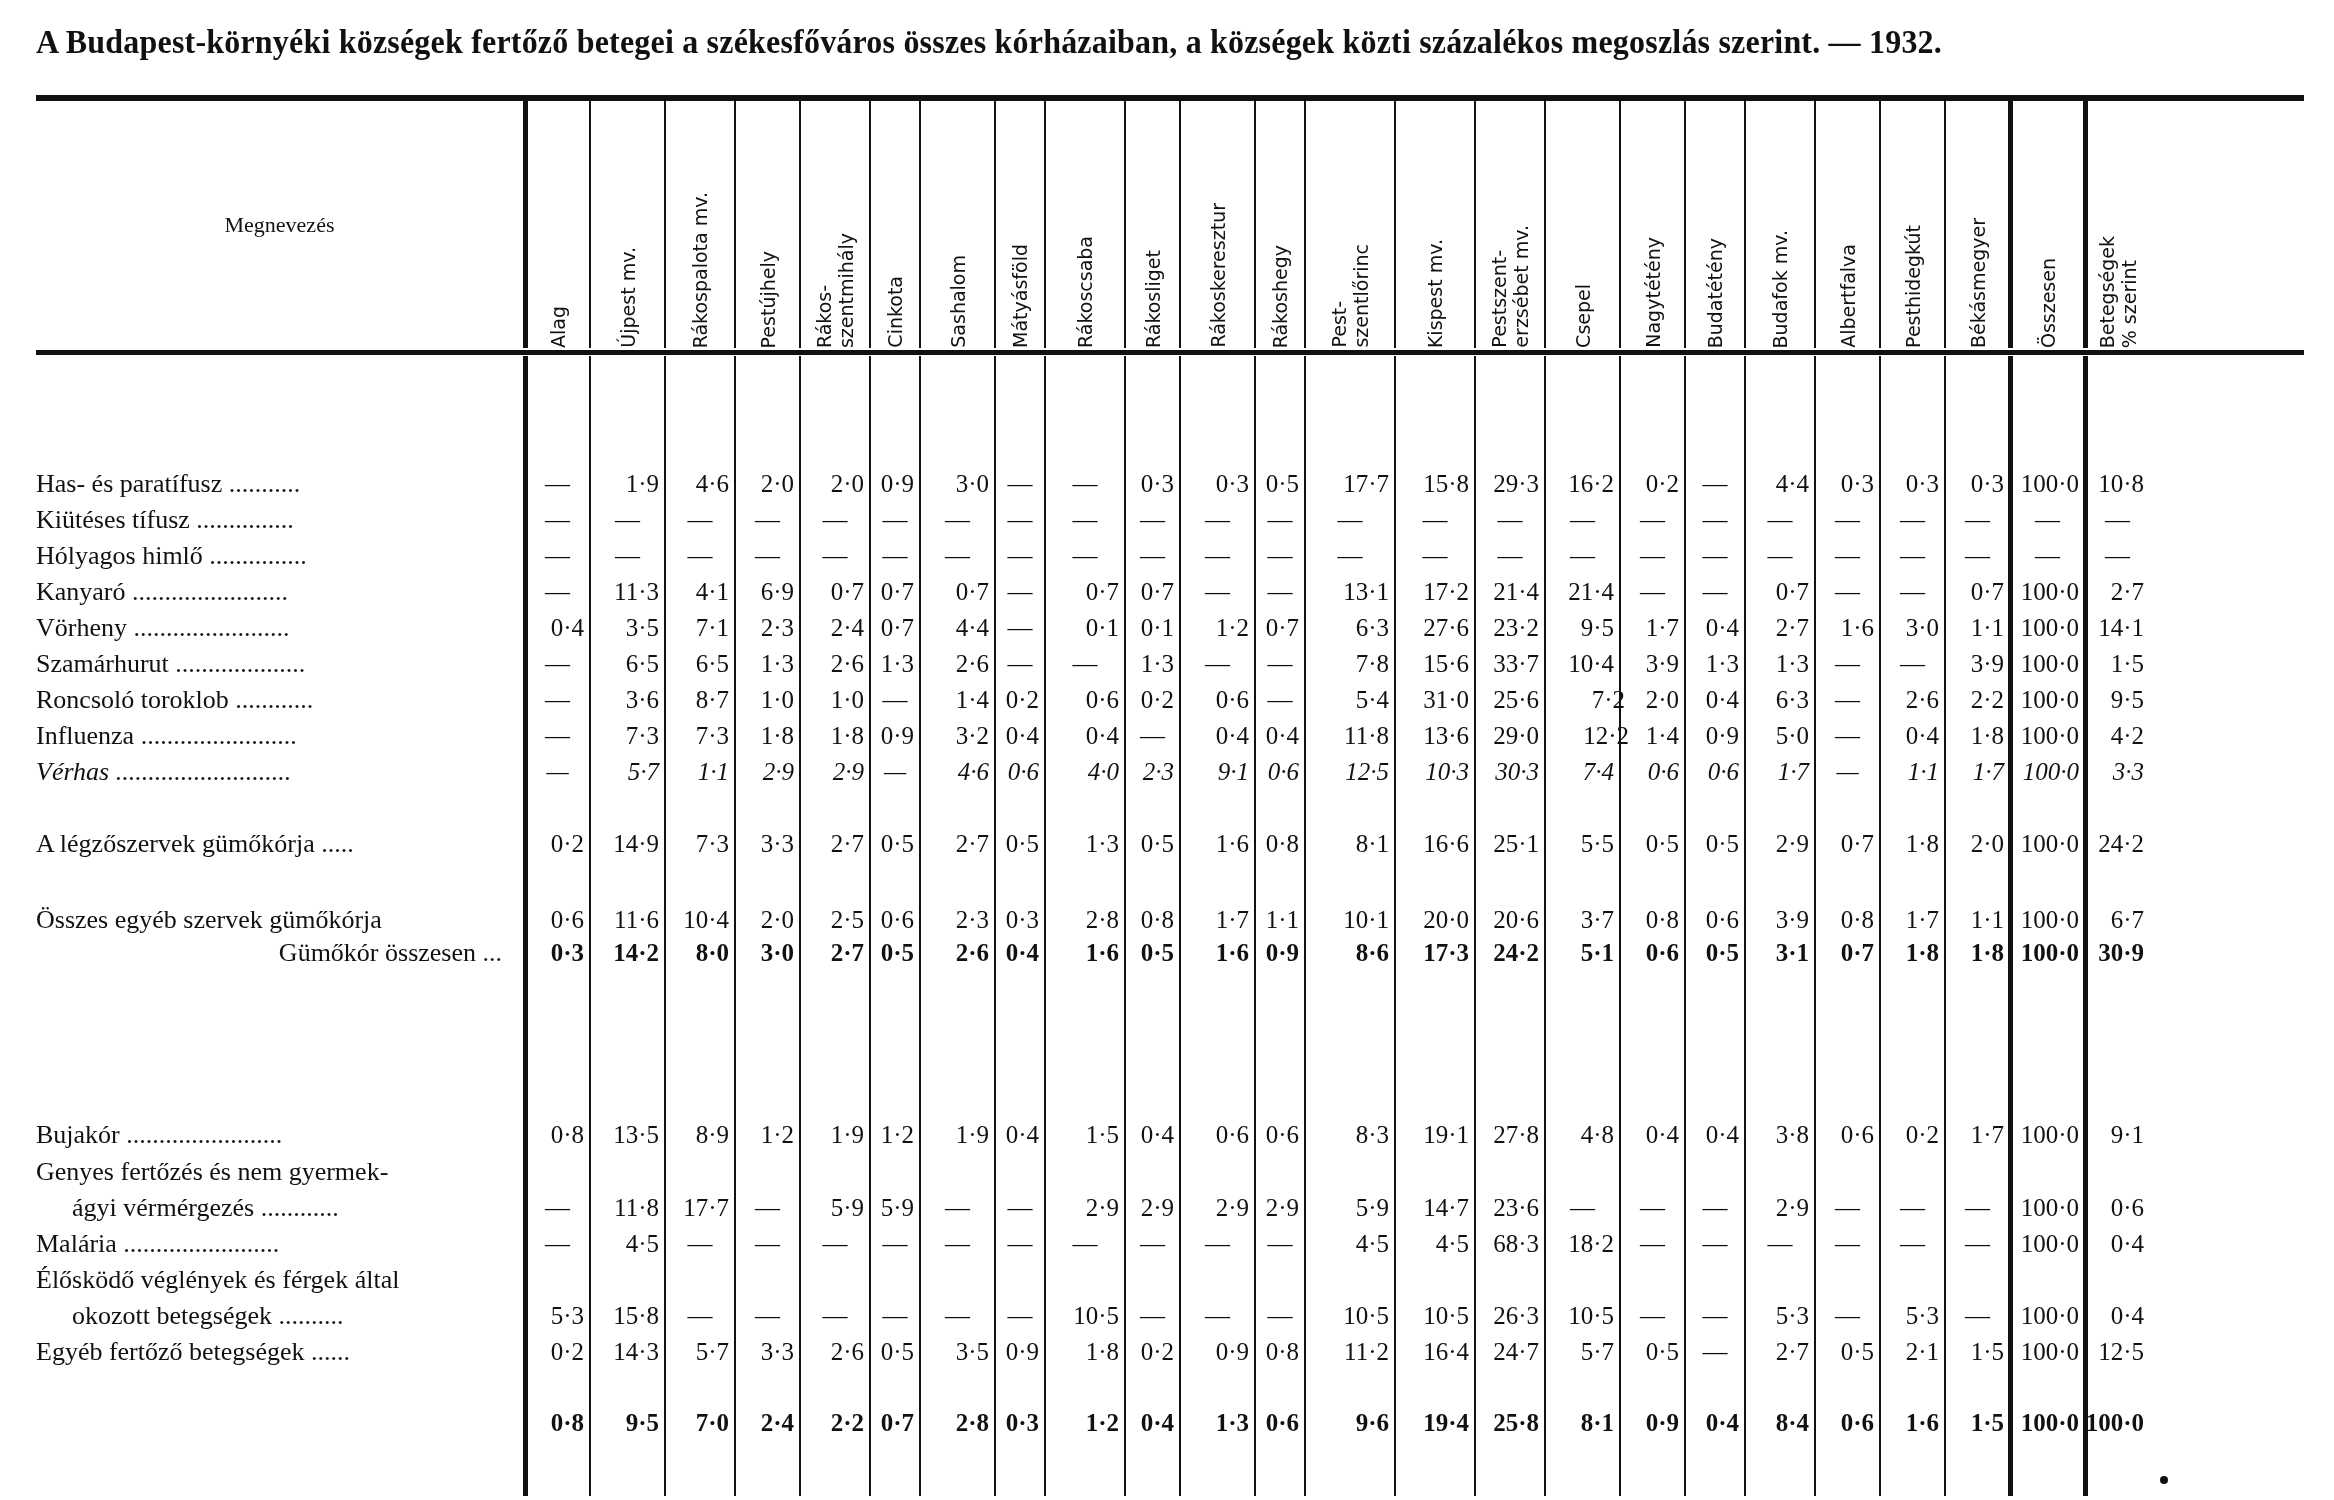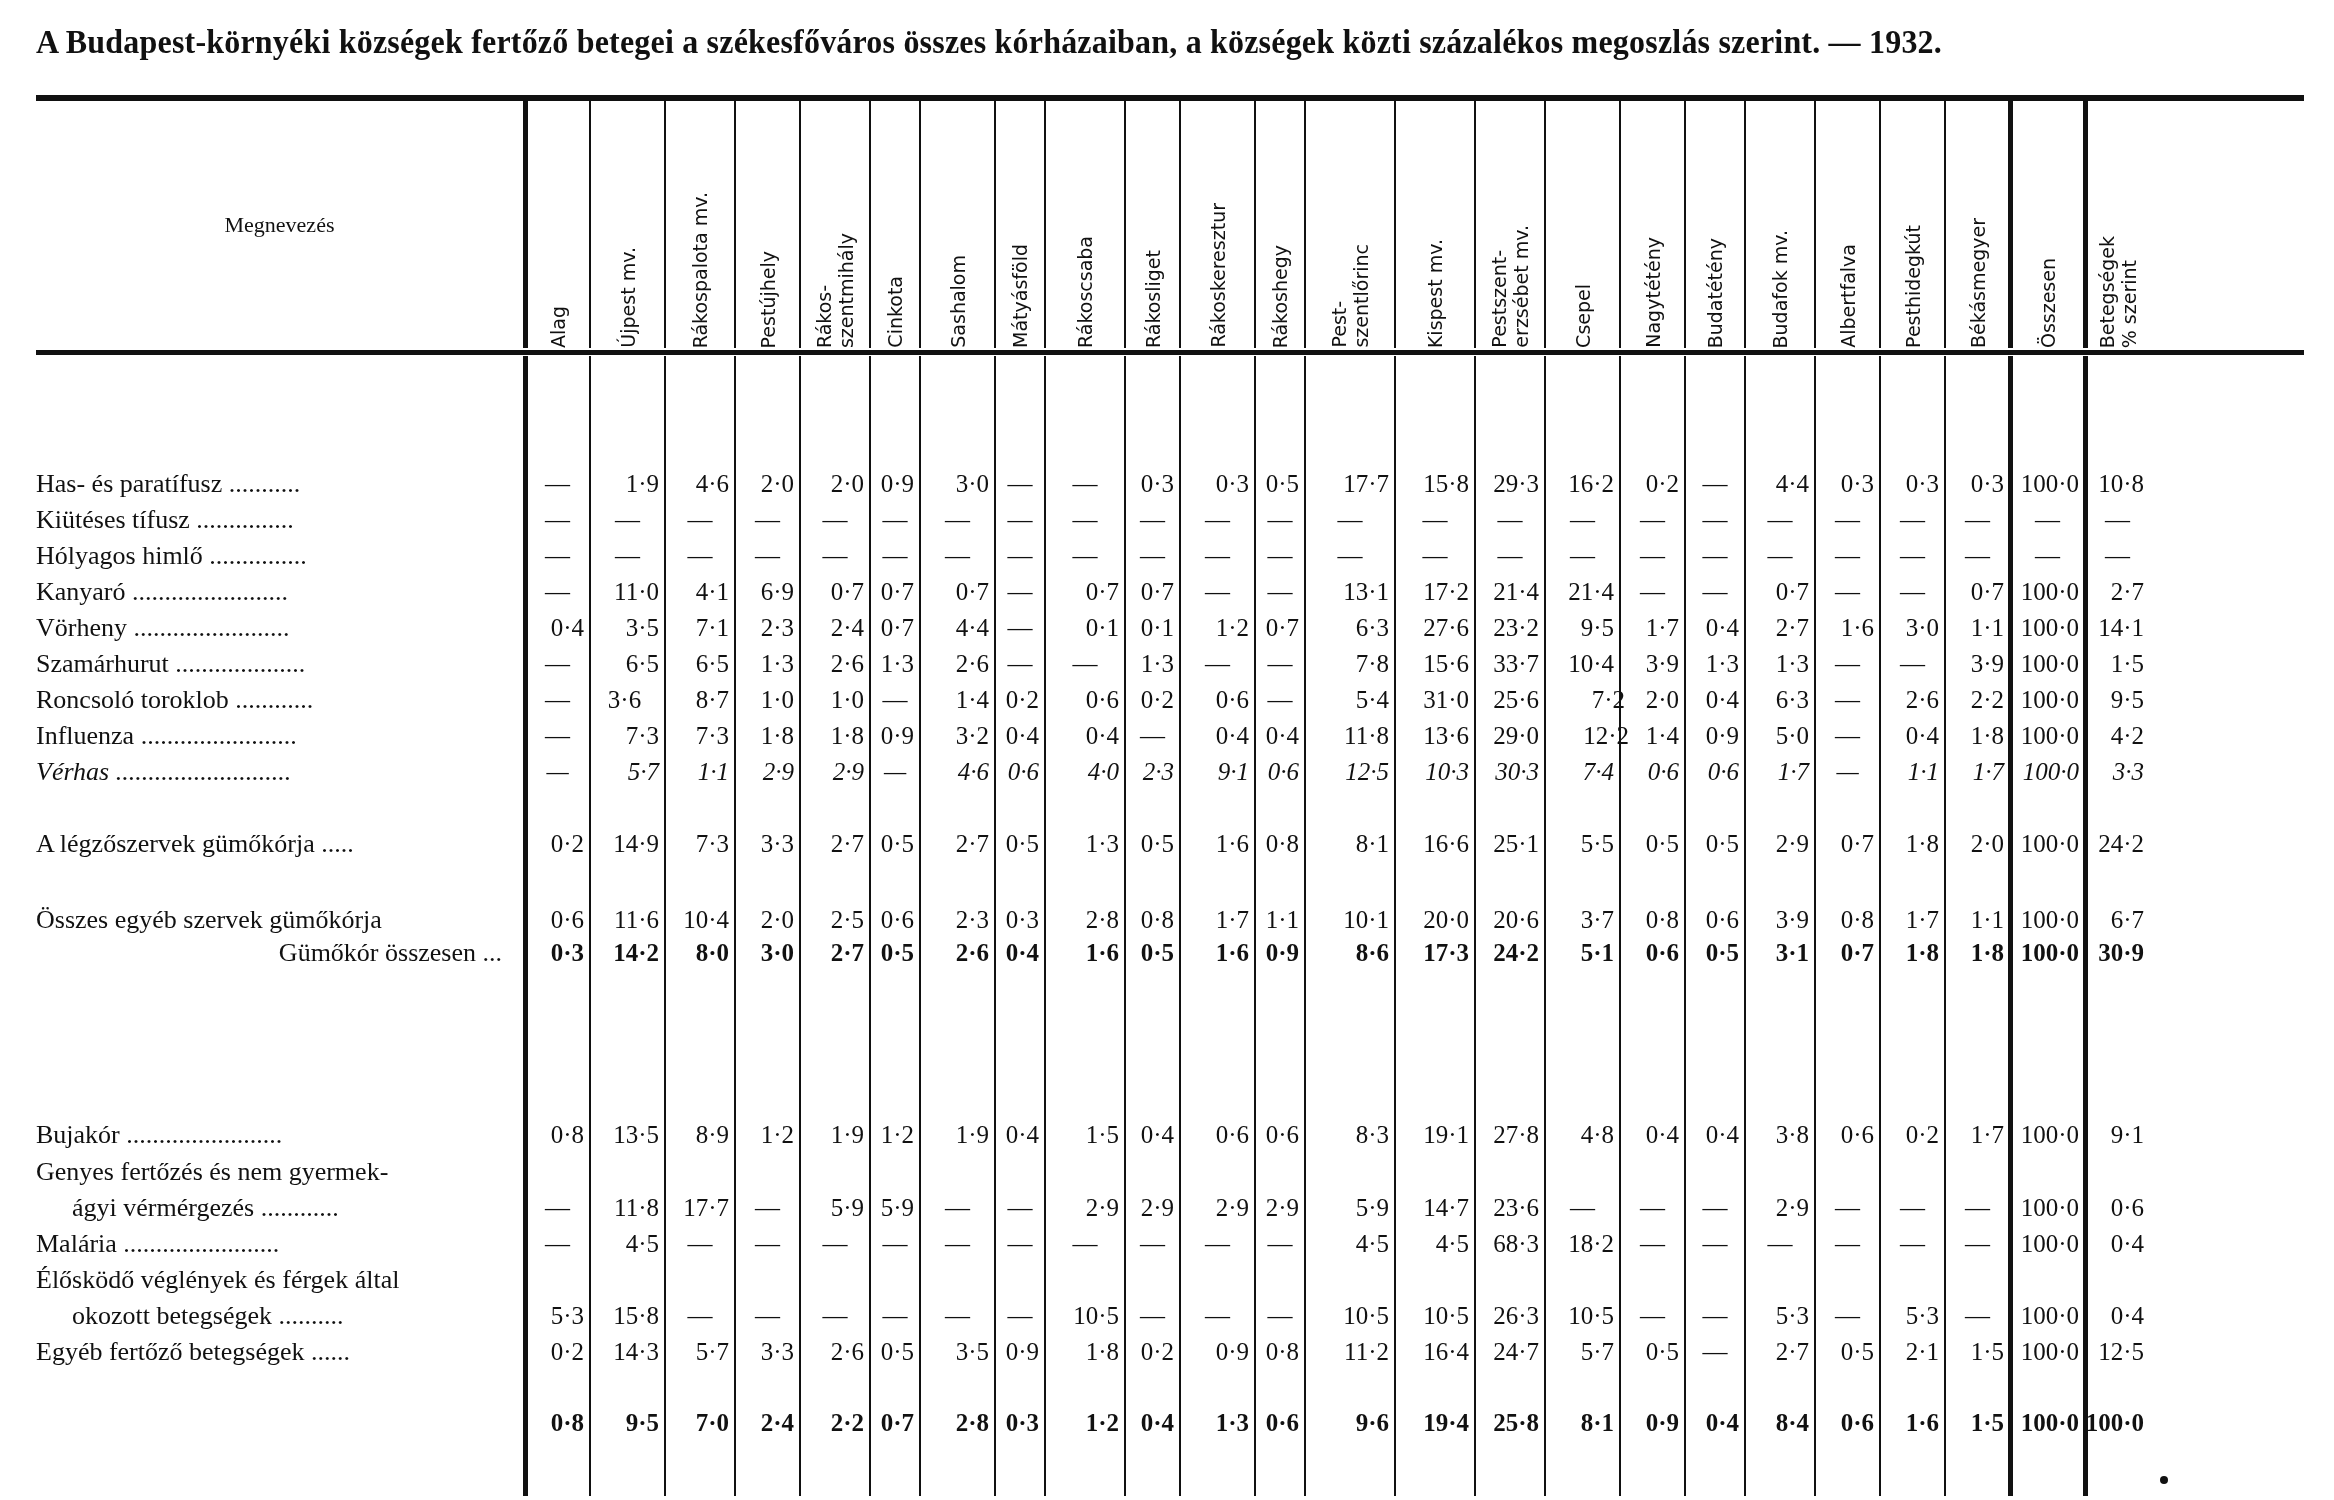--- a/index.html
+++ b/index.html
@@ -234,21 +234,21 @@
       <div class="cell dash" style="left: 1745px; width: 70px;">—</div>
       <div class="cell dash" style="left: 1815px; width: 65px;">—</div>
       <div class="cell dash" style="left: 1880px; width: 65px;">—</div>
       <div class="cell dash" style="left: 1945px; width: 65px;">—</div>
       <div class="cell dash" style="left: 2010px; width: 75px;">—</div>
       <div class="cell dash" style="left: 2085px; width: 65px;">—</div>
     </div>
     <div class="row" style="top: 574px;">
       <div class="rlabel">Kanyaró ........................</div>
       <div class="cell dash" style="left: 525px; width: 65px;">—</div>
-      <div class="cell" style="left: 590px; width: 75px;">11·0</div>
+      <div class="cell" style="left: 590px; width: 75px;">11·3</div>
       <div class="cell" style="left: 665px; width: 70px;">4·1</div>
       <div class="cell" style="left: 735px; width: 65px;">6·9</div>
       <div class="cell" style="left: 800px; width: 70px;">0·7</div>
       <div class="cell" style="left: 870px; width: 50px;">0·7</div>
       <div class="cell" style="left: 920px; width: 75px;">0·7</div>
       <div class="cell dash" style="left: 995px; width: 50px;">—</div>
       <div class="cell" style="left: 1045px; width: 80px;">0·7</div>
       <div class="cell" style="left: 1125px; width: 55px;">0·7</div>
       <div class="cell dash" style="left: 1180px; width: 75px;">—</div>
       <div class="cell dash" style="left: 1255px; width: 50px;">—</div>
@@ -315,21 +315,21 @@
       <div class="cell" style="left: 1745px; width: 70px;">1·3</div>
       <div class="cell dash" style="left: 1815px; width: 65px;">—</div>
       <div class="cell dash" style="left: 1880px; width: 65px;">—</div>
       <div class="cell" style="left: 1945px; width: 65px;">3·9</div>
       <div class="cell" style="left: 2010px; width: 75px;">100·0</div>
       <div class="cell" style="left: 2085px; width: 65px;">1·5</div>
     </div>
     <div class="row" style="top: 682px;">
       <div class="rlabel">Roncsoló toroklob ............</div>
       <div class="cell dash" style="left: 525px; width: 65px;">—</div>
-      <div class="cell" style="left: 590px; width: 75px; text-align: center;">3·6</div>
+      <div class="cell" style="left: 590px; width: 75px;">3·6</div>
       <div class="cell" style="left: 665px; width: 70px;">8·7</div>
       <div class="cell" style="left: 735px; width: 65px;">1·0</div>
       <div class="cell" style="left: 800px; width: 70px;">1·0</div>
       <div class="cell dash" style="left: 870px; width: 50px;">—</div>
       <div class="cell" style="left: 920px; width: 75px;">1·4</div>
       <div class="cell" style="left: 995px; width: 50px;">0·2</div>
       <div class="cell" style="left: 1045px; width: 80px;">0·6</div>
       <div class="cell" style="left: 1125px; width: 55px;">0·2</div>
       <div class="cell" style="left: 1180px; width: 75px;">0·6</div>
       <div class="cell dash" style="left: 1255px; width: 50px;">—</div>

